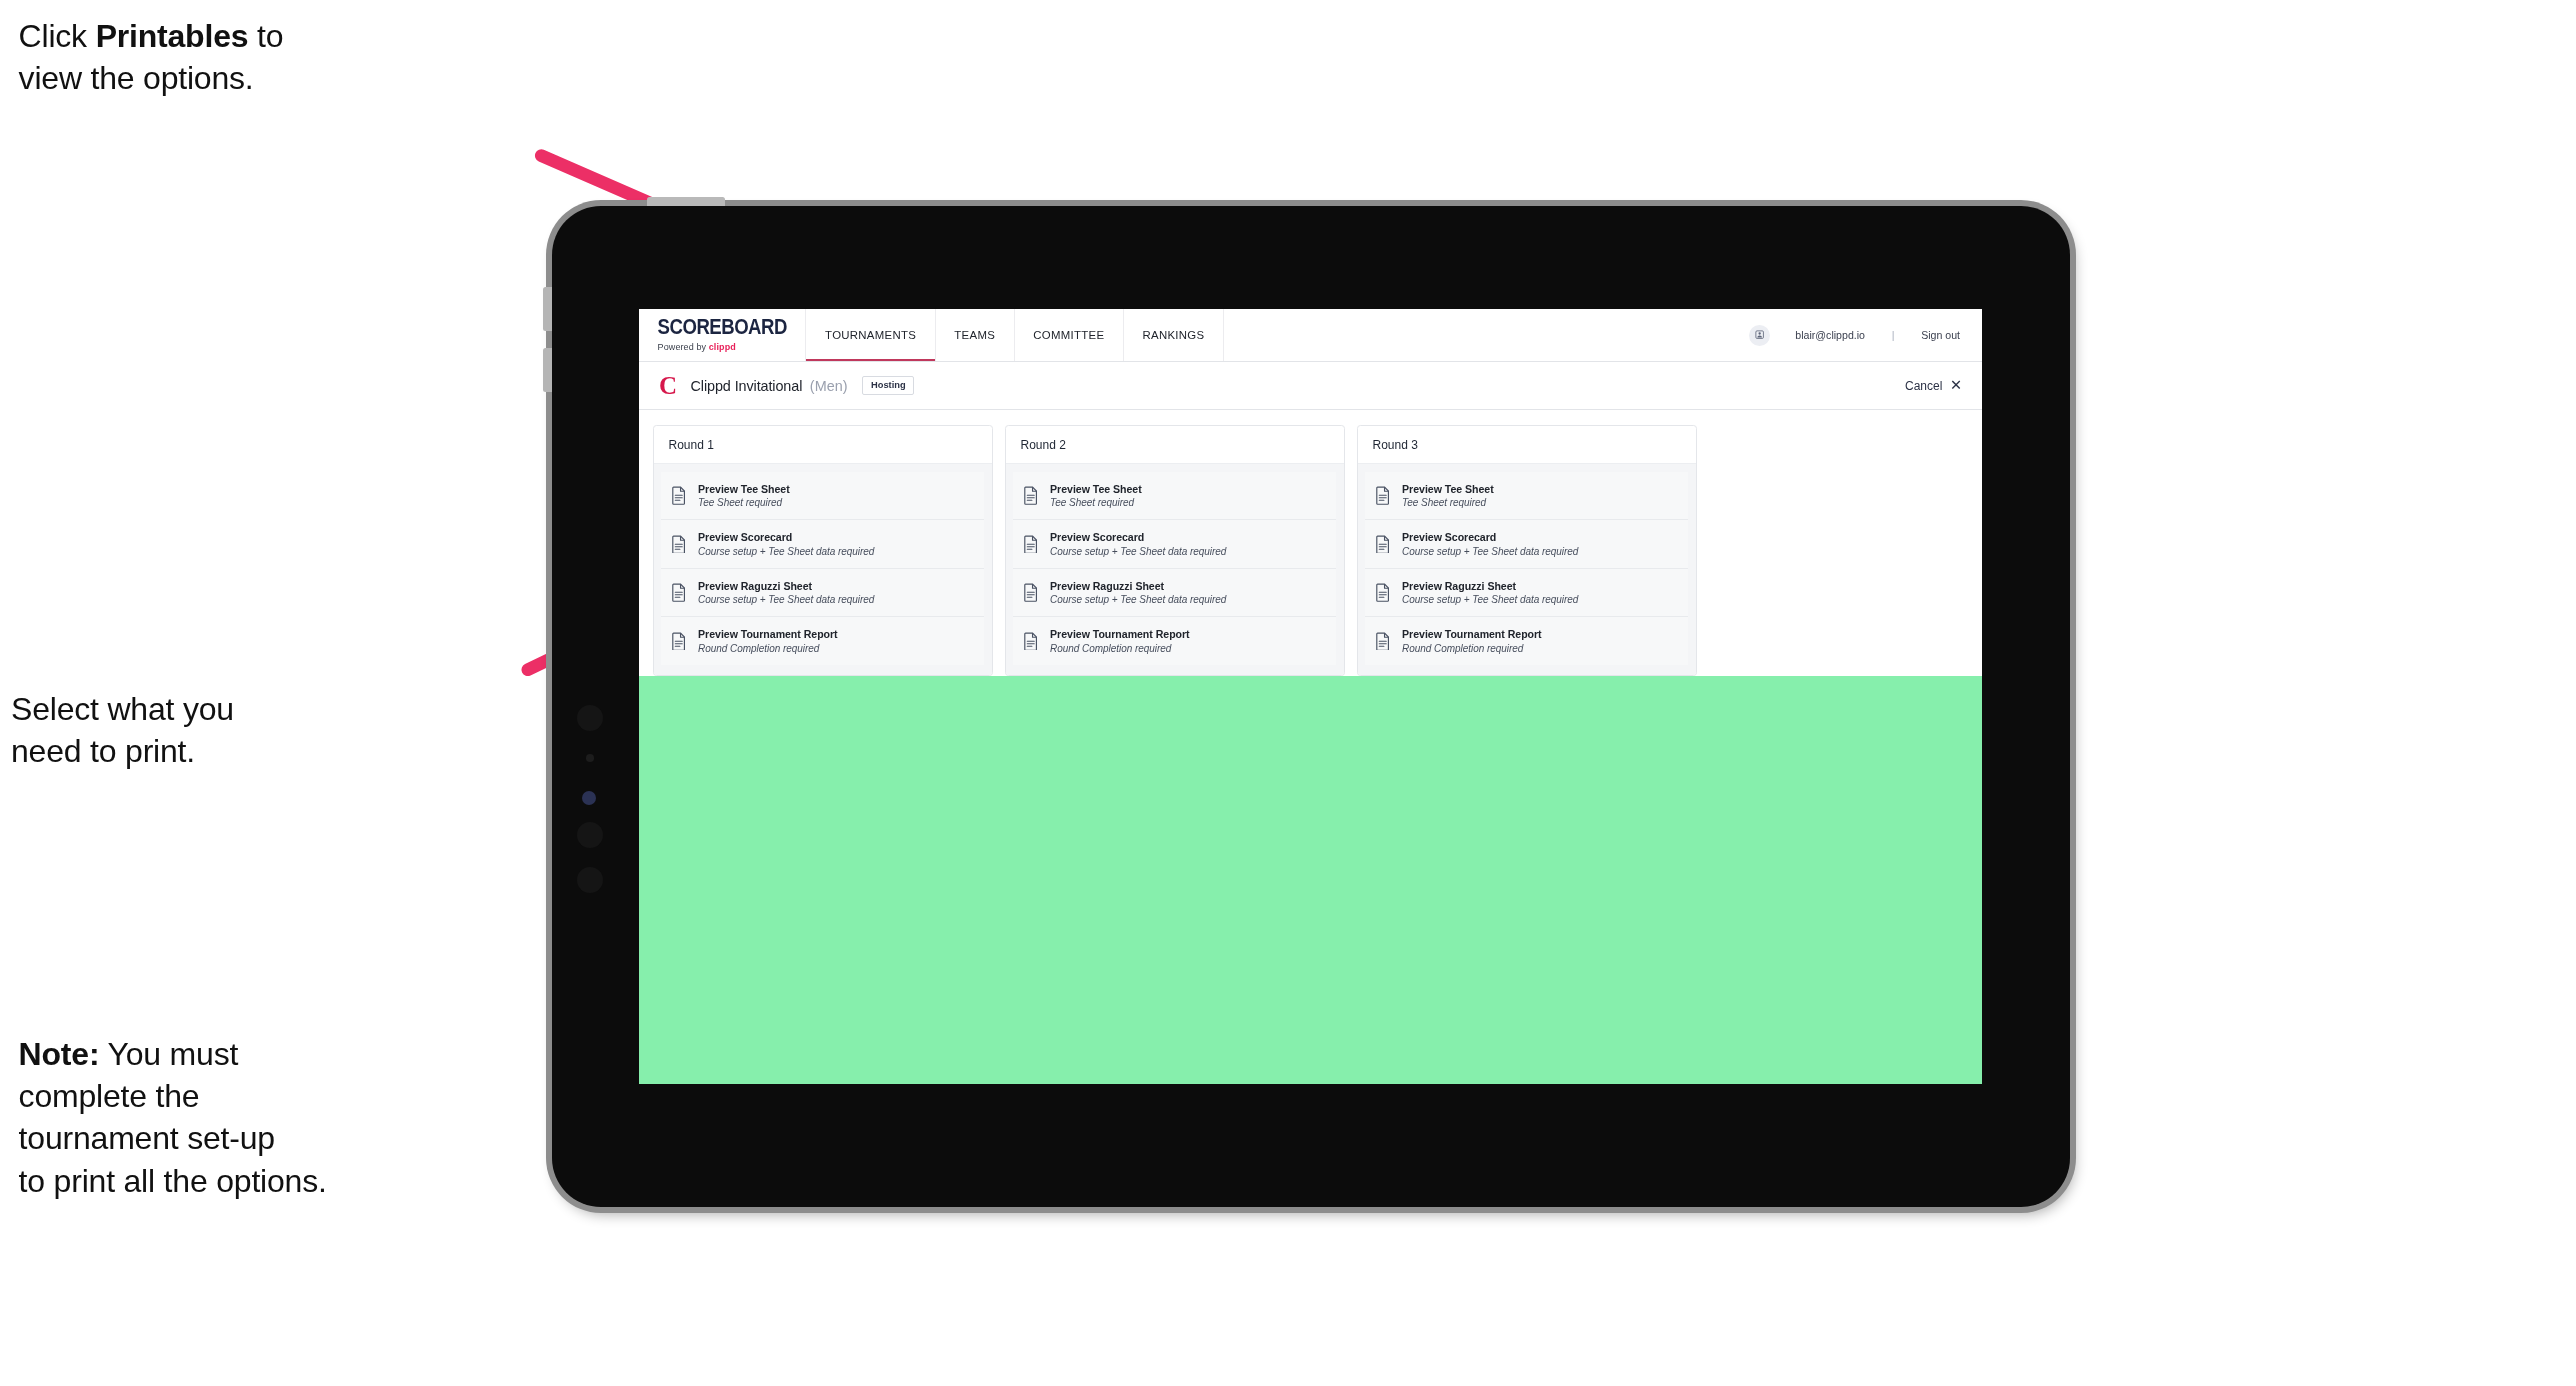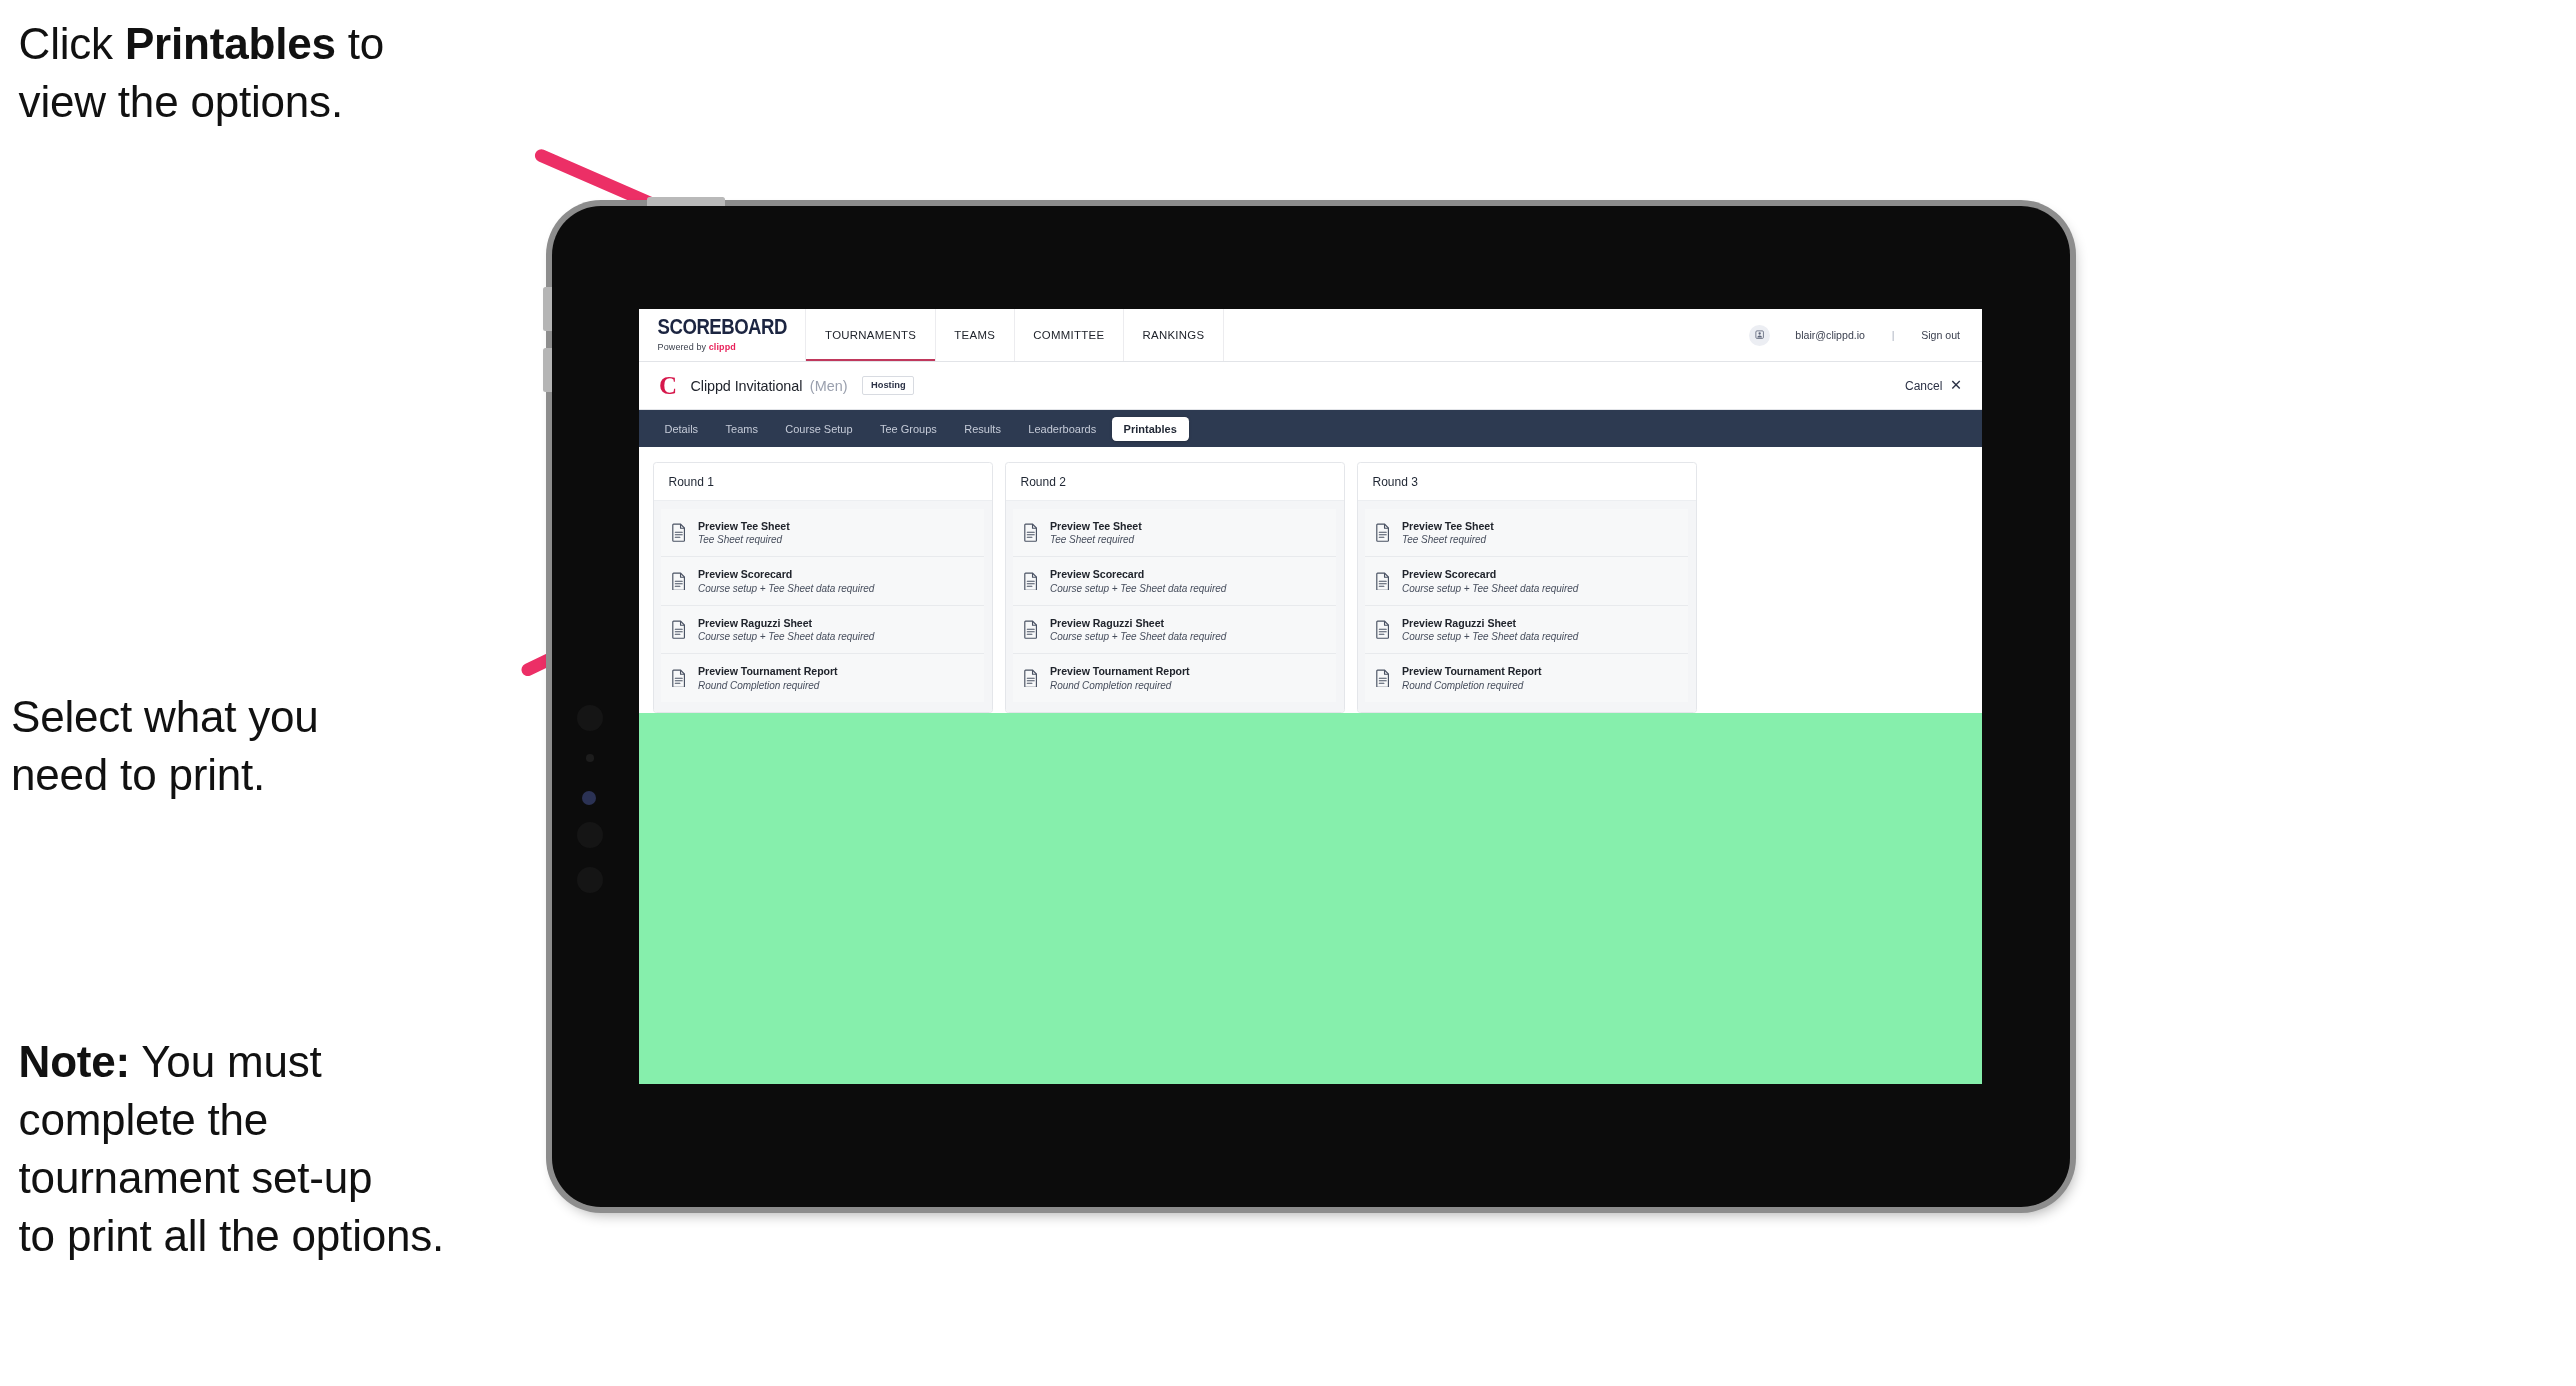--- a/index.html
+++ b/index.html
@@ -14,21 +14,21 @@
     overflow: hidden;
     font-family: "Liberation Sans", sans-serif;
     -webkit-font-smoothing: antialiased;
   }
 
   
   .annot {
     position: absolute;
     color: #111111;
     font-family: "Liberation Sans", sans-serif;
-    font-size: 44px;
+    font-size: 32px;
     line-height: 1.32;
     letter-spacing: -0.2px;
     white-space: pre-line;
   }
   .annot b { font-weight: 700; }
 
   #annot-top     { left: 18.6px;  top: 15px;  width: 558px; }
   #annot-middle  { left: 11px;  top: 656px; width: 524px; margin-top: 32px; }
   #annot-note    { left: 18.6px;  top: 1033px; width: 643px; }
 
@@ -385,29 +385,20 @@
       <div id="tourn-name">Clippd Invitational</div>
       <div id="tourn-gender">(Men)</div>
       <div id="tourn-status">Hosting</div>
       <div id="tourn-header-spacer"></div>
       <div id="cancel-btn">
         <span>Cancel</span>
         <span id="cancel-x">✕</span>
       </div>
     </div>
 
-    <div id="section-tabs">
-      <div class="sec-tab"><span>Details</span></div>
-      <div class="sec-tab"><span>Teams</span></div>
-      <div class="sec-tab"><span>Course Setup</span></div>
-      <div class="sec-tab"><span>Tee Groups</span></div>
-      <div class="sec-tab"><span>Results</span></div>
-      <div class="sec-tab"><span>Leaderboards</span></div>
-      <div class="sec-tab active"><span>Printables</span></div>
-    </div>
 
     <div id="rounds-area">
 
       <div class="round-col">
         <div class="round-title">Round 1</div>
         <div class="round-body">
           <div class="print-row">
             <svg class="doc-icon" viewBox="0 0 20 24">
                 <path d="M3 1.5h9l5 5v16a1 1 0 0 1-1 1H3a1 1 0 0 1-1-1V2.5a1 1 0 0 1 1-1z" fill="none" stroke="currentColor" stroke-width="1.5"></path>
                 <path d="M12 1.7V6.8h5" fill="none" stroke="currentColor" stroke-width="1.5"></path>

